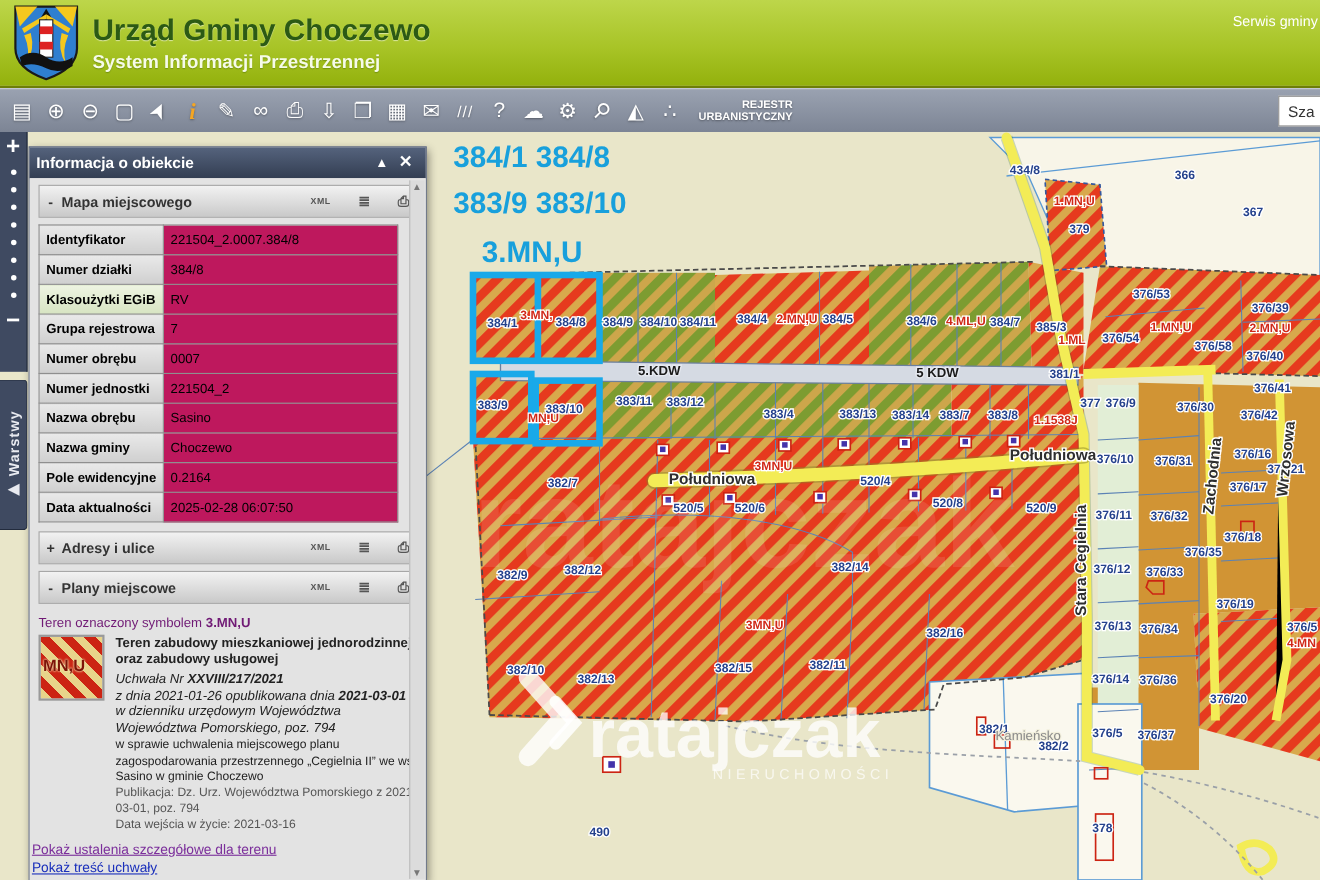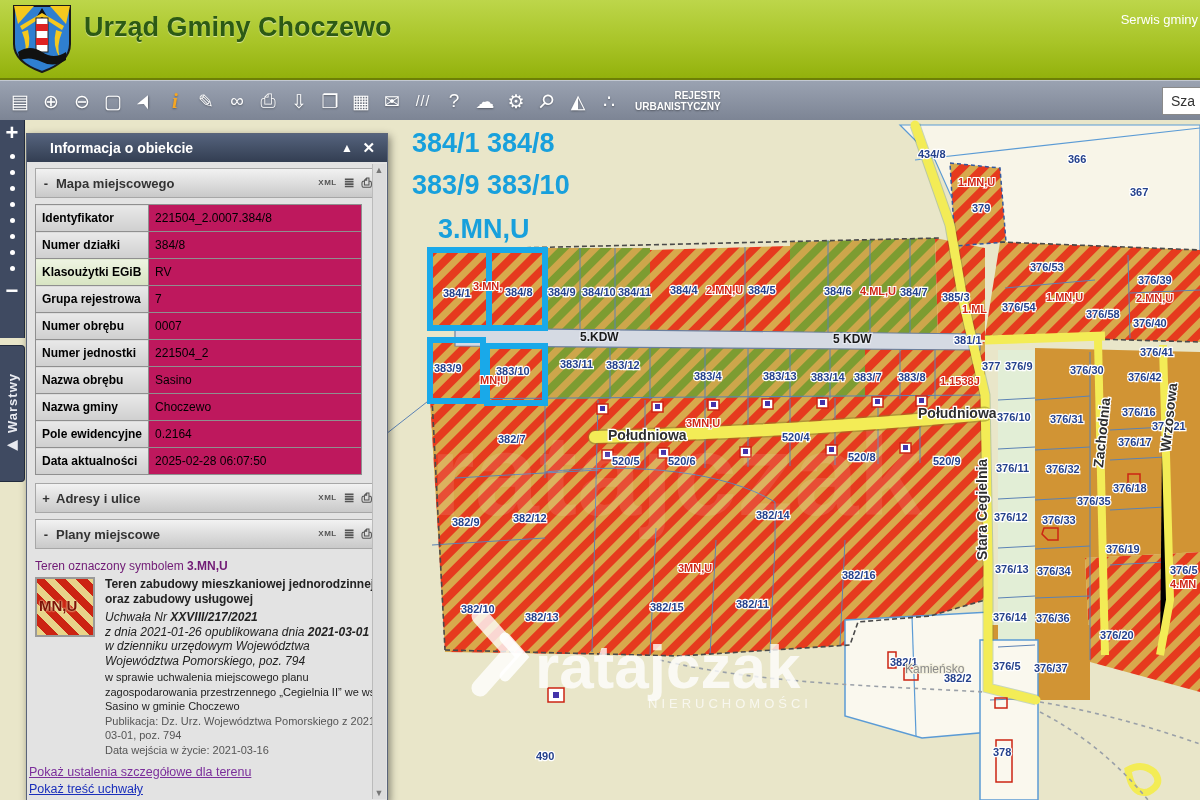--- a/index.html
+++ b/index.html
@@ -39,31 +39,31 @@
   .rail .minus{color:#fff;font-size:22px;font-weight:bold;text-align:center;line-height:24px;margin-top:8px;cursor:pointer;}
   .layers-tab{position:absolute;left:0;top:345px;width:24px;height:135px;background:#3f4a61;
     border:1px solid #222b3d;border-left:none;border-radius:0 4px 4px 0;z-index:30;cursor:pointer;
     display:flex;align-items:center;justify-content:center;}
   .layers-tab span{writing-mode:vertical-rl;transform:rotate(180deg);color:#e8eaf0;font-size:13px;font-weight:bold;letter-spacing:1px;}
 
   
   .panel{position:absolute;left:26px;top:133px;width:360px;height:667px;z-index:20;
     background:#dcdcdc;border:1px solid #5a6479;box-shadow:2px 3px 8px rgba(0,0,0,.45);}
   .panel-title{height:28px;background:linear-gradient(#55637d,#333e52);color:#fff;font-weight:bold;
-    font-size:14px;line-height:28px;padding-left:23px;position:relative;}
+    font-size:14px;line-height:28px;padding-left:6px;position:relative;}
   .pt-btn{position:absolute;top:0;height:28px;line-height:28px;color:#fff;font-size:12px;cursor:pointer;}
   .pt-collapse{right:34px;}
   .pt-close{right:12px;font-size:15px;font-weight:bold;}
   .panel-body{position:absolute;left:0;top:28px;right:0;bottom:0;background:#e3e3e3;overflow:hidden;}
   .pscroll{position:absolute;right:1px;top:2px;bottom:2px;width:13px;background:#dcdcdc;border-left:1px solid #bbb;}
   .pscroll .arr{position:absolute;left:0;width:12px;height:12px;font-size:9px;color:#777;text-align:center;line-height:12px;cursor:pointer;}
   .sec-h{margin:6px 8px 0 8px;height:28px;background:linear-gradient(#f2f2f2,#c9c9c9);
     border:1px solid #a7a7a7;display:flex;align-items:center;font-size:13px;font-weight:bold;color:#333;position:relative;cursor:pointer;}
   .sec-h .pm{width:20px;text-align:center;font-weight:bold;}
-  .sec-tools{position:absolute;right:6px;top:0;height:27px;display:flex;align-items:center;gap:7px;color:#555;}
+  .sec-tools{position:absolute;right:6px;top:0;height:27px;display:flex;align-items:center;gap:25px;color:#555;}
   .sec-tools .xml{font-size:8px;font-weight:bold;letter-spacing:.5px;cursor:pointer;}
   .sec-tools .li{font-size:13px;cursor:pointer;}
   .sec-tools .pr{font-size:13px;cursor:pointer;}
   table.attr{border-collapse:collapse;margin:6px 8px 8px 8px;font-size:12px;}
   table.attr td{border:1px solid #8f8f8f;height:24px;padding:1px 6px;}
   td.lab{background:linear-gradient(#e9e9e9,#cfcfcf);font-weight:bold;width:100px;white-space:nowrap;margin-left:44px;}
   td.lab.green{background:linear-gradient(#eef4e2,#d7e4c2);}
   td.val{background:#be185d;min-width:200px;}
   .plan-intro{font-size:12px;color:#701a75;margin:10px 8px 4px 8px;}
   .plan-intro b{font-weight:bold;}
@@ -402,20 +402,21 @@
       <polygon points="30,9 8,22 10,26 30,13" fill="#f5c81e"></polygon>
       <polygon points="30,9 52,22 50,26 30,13" fill="#f5c81e"></polygon>
       <rect x="24" y="14" width="12" height="34" fill="#fff" stroke="#222" stroke-width="1"></rect>
       <rect x="24" y="20" width="12" height="7" fill="#d22"></rect>
       <rect x="24" y="34" width="12" height="7" fill="#d22"></rect>
       <path d="M10,28 q6,14 2,26 q8,-12 4,-28 Z" fill="#f5c81e"></path>
       <path d="M50,28 q-6,14 -2,26 q-8,-12 -4,-28 Z" fill="#f5c81e"></path>
       <path d="M6,48 q12,-8 24,0 q12,8 24,0 L54,56 Q42,64 30,58 Q18,52 8,56 Z" fill="#111"></path>
     </svg>
     <div class="h-title">Urząd Gminy Choczewo</div>
+    <div class="h-sub">System Informacji Przestrzennej</div>
     <div class="h-right">Serwis gminy</div>
   </div>
 
   <div class="toolbar">
     <div class="tb-icons" id="tb-icons">
         <span class="tb-ic">▤</span>
         <span class="tb-ic">⊕</span>
         <span class="tb-ic">⊖</span>
         <span class="tb-ic">▢</span>
         <span class="tb-ic" style="transform: rotate(-65deg);">➤</span>

